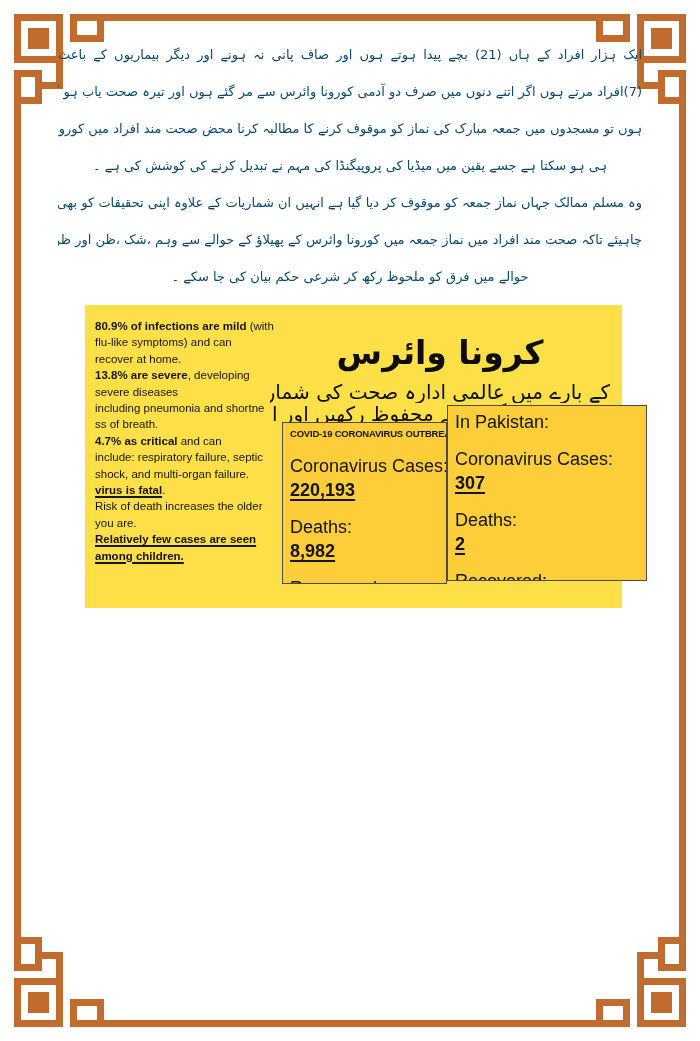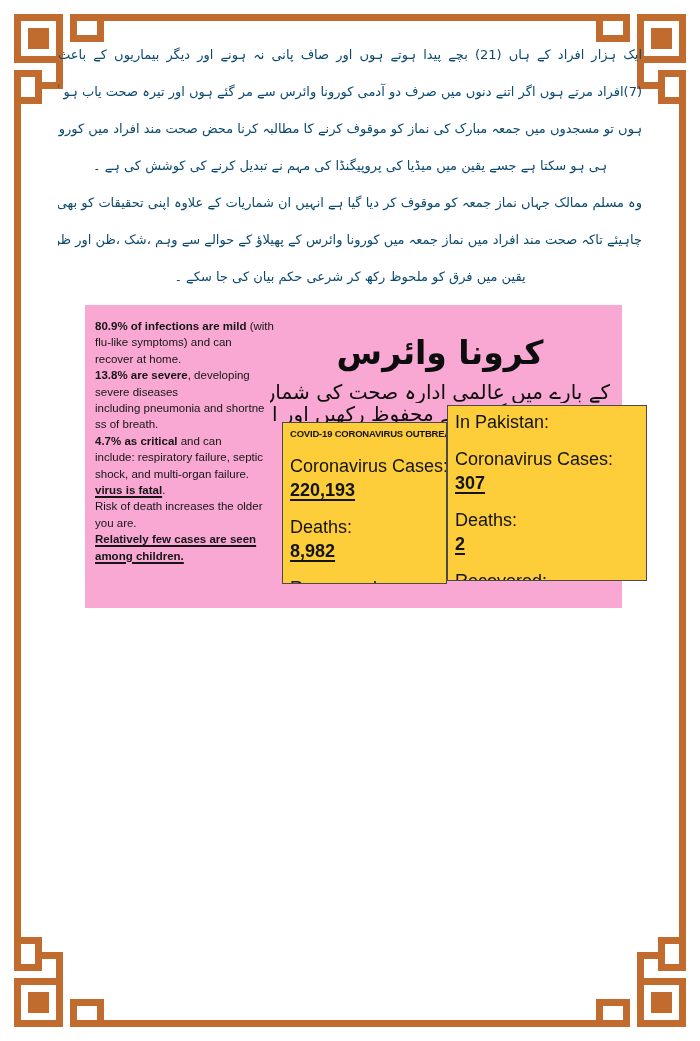--- a/index.html
+++ b/index.html
@@ -26,21 +26,21 @@
     font-size:13px;color:#0c4a6e;
   }
   .article .aline{
     height:37px;line-height:37px;white-space:nowrap;overflow:hidden;
   }
   .article .j{text-align:justify;text-align-last:justify;}
   .article .c{text-align:center;text-align-last:center;}
   
   .panel{
     position:absolute;left:85px;top:305px;width:537px;height:303px;
-    background:#f9a8d4;
+    background:#fde047;
   }
   .facts{
     position:absolute;left:10px;top:13px;width:215px;
     font-size:11.5px;line-height:16.4px;color:#151515;
   }
   .facts .fline{white-space:nowrap;}
   .facts .b{font-weight:bold;}
   .facts .r{font-weight:normal;}
   .facts .bu{font-weight:bold;text-decoration:underline;text-decoration-thickness:1.5px;text-underline-offset:2px;}
   .urdu-head{
@@ -162,21 +162,21 @@
     </g>
   </svg>
 
   <div class="article">
       <div class="aline j">ایک ہزار افراد کے ہاں (21) بچے پیدا ہوتے ہوں اور صاف پانی نہ ہونے اور دیگر بیماریوں کے باعث</div>
       <div class="aline j">(7)افراد مرتے ہوں اگر اتنے دنوں میں صرف دو آدمی کورونا وائرس سے مر گئے ہوں اور تیرہ صحت یاب ہو گئے</div>
       <div class="aline j">ہوں تو مسجدوں میں جمعہ مبارک کی نماز کو موقوف کرنے کا مطالبہ کرنا محض صحت مند افراد میں کورونا کا وہم یا شک</div>
       <div class="aline c">ہی ہو سکتا ہے جسے یقین میں میڈیا کی پروپیگنڈا کی مہم نے تبدیل کرنے کی کوشش کی ہے ۔</div>
       <div class="aline j">وہ مسلم ممالک جہاں نماز جمعہ کو موقوف کر دیا گیا ہے انہیں ان شماریات کے علاوہ اپنی تحقیقات کو بھی بروئے کار لانا</div>
       <div class="aline j">چاہیئے تاکہ صحت مند افراد میں نماز جمعہ میں کورونا وائرس کے پھیلاؤ کے حوالے سے وہم ،شک ،ظن اور ظن غالب و</div>
-      <div class="aline c">یقین میں فرق کو ملحوظ رکھ کر شرعی حکم بیان کی جا سکے ۔</div>
+      <div class="aline c">حوالے میں فرق کو ملحوظ رکھ کر شرعی حکم بیان کی جا سکے ۔</div>
     </div>
 
   <div class="panel">
 
     <div class="facts">
         <div class="fline"><span class="b">80.9% of infections are mild</span><span class="r"> (with</span></div>
         <div class="fline"><span class="r">flu-like symptoms) and can</span></div>
         <div class="fline"><span class="r">recover at home.</span></div>
         <div class="fline"><span class="b">13.8% are severe</span><span class="r">, developing</span></div>
         <div class="fline"><span class="r">severe diseases</span></div>

